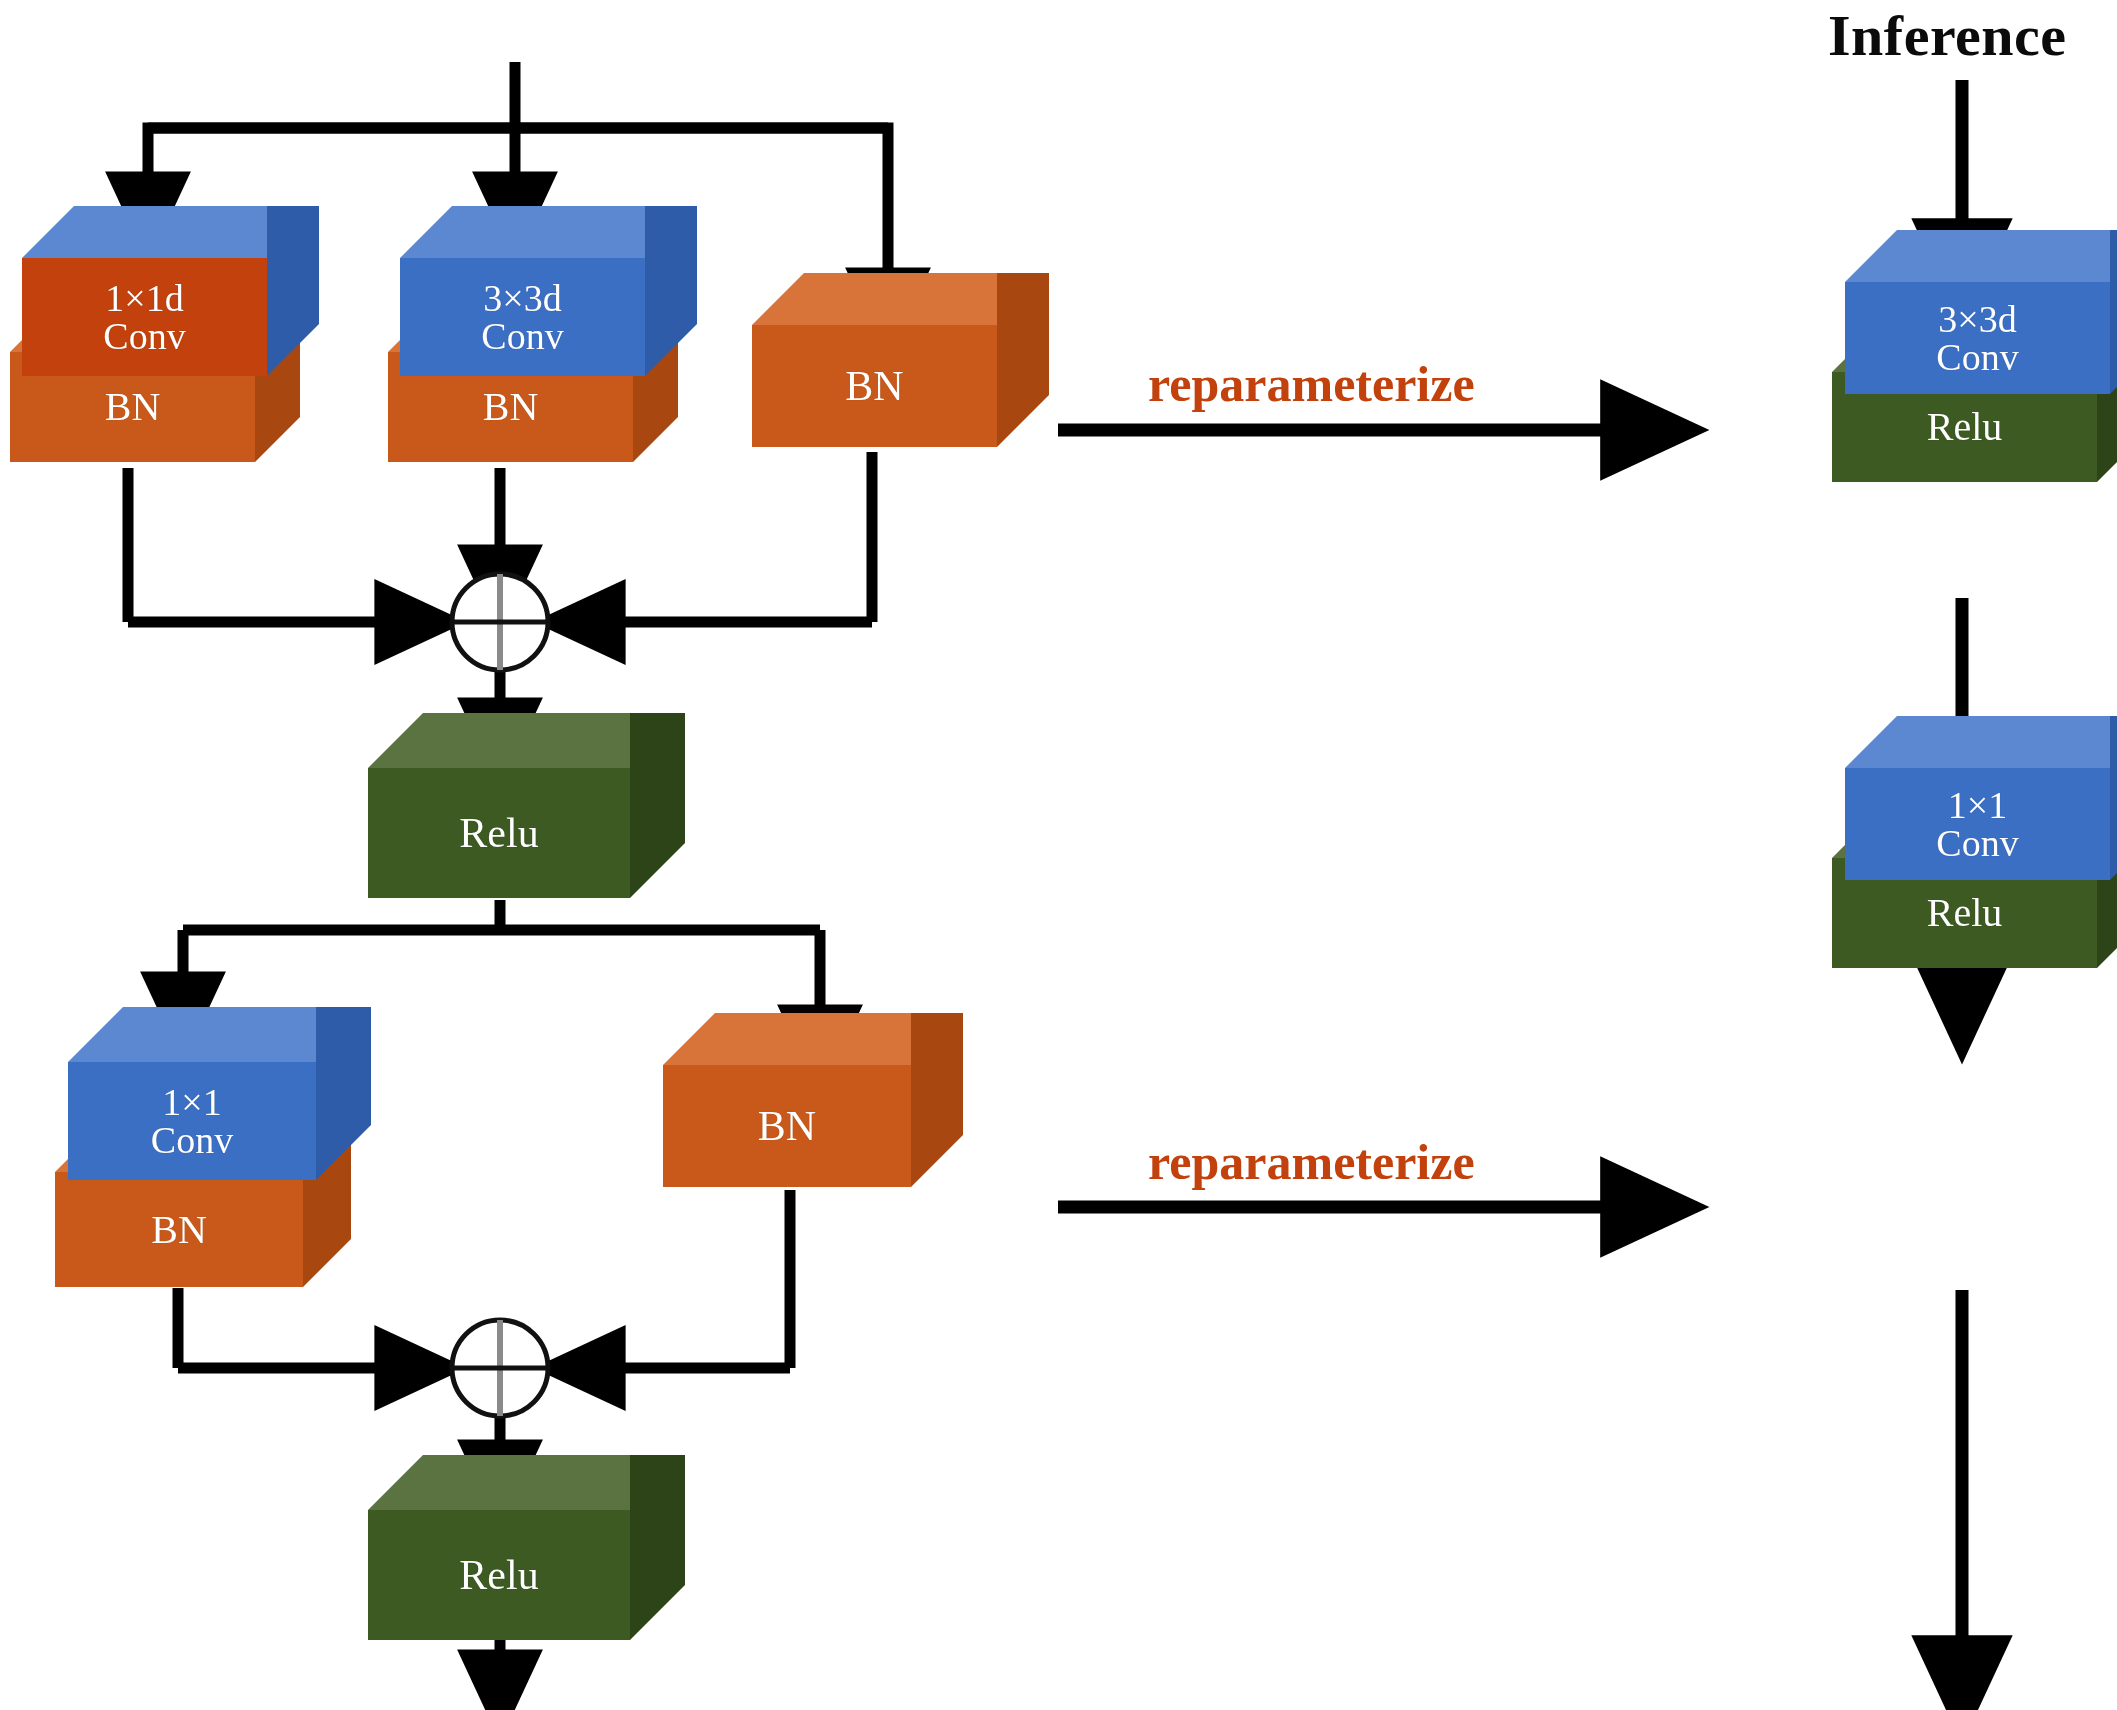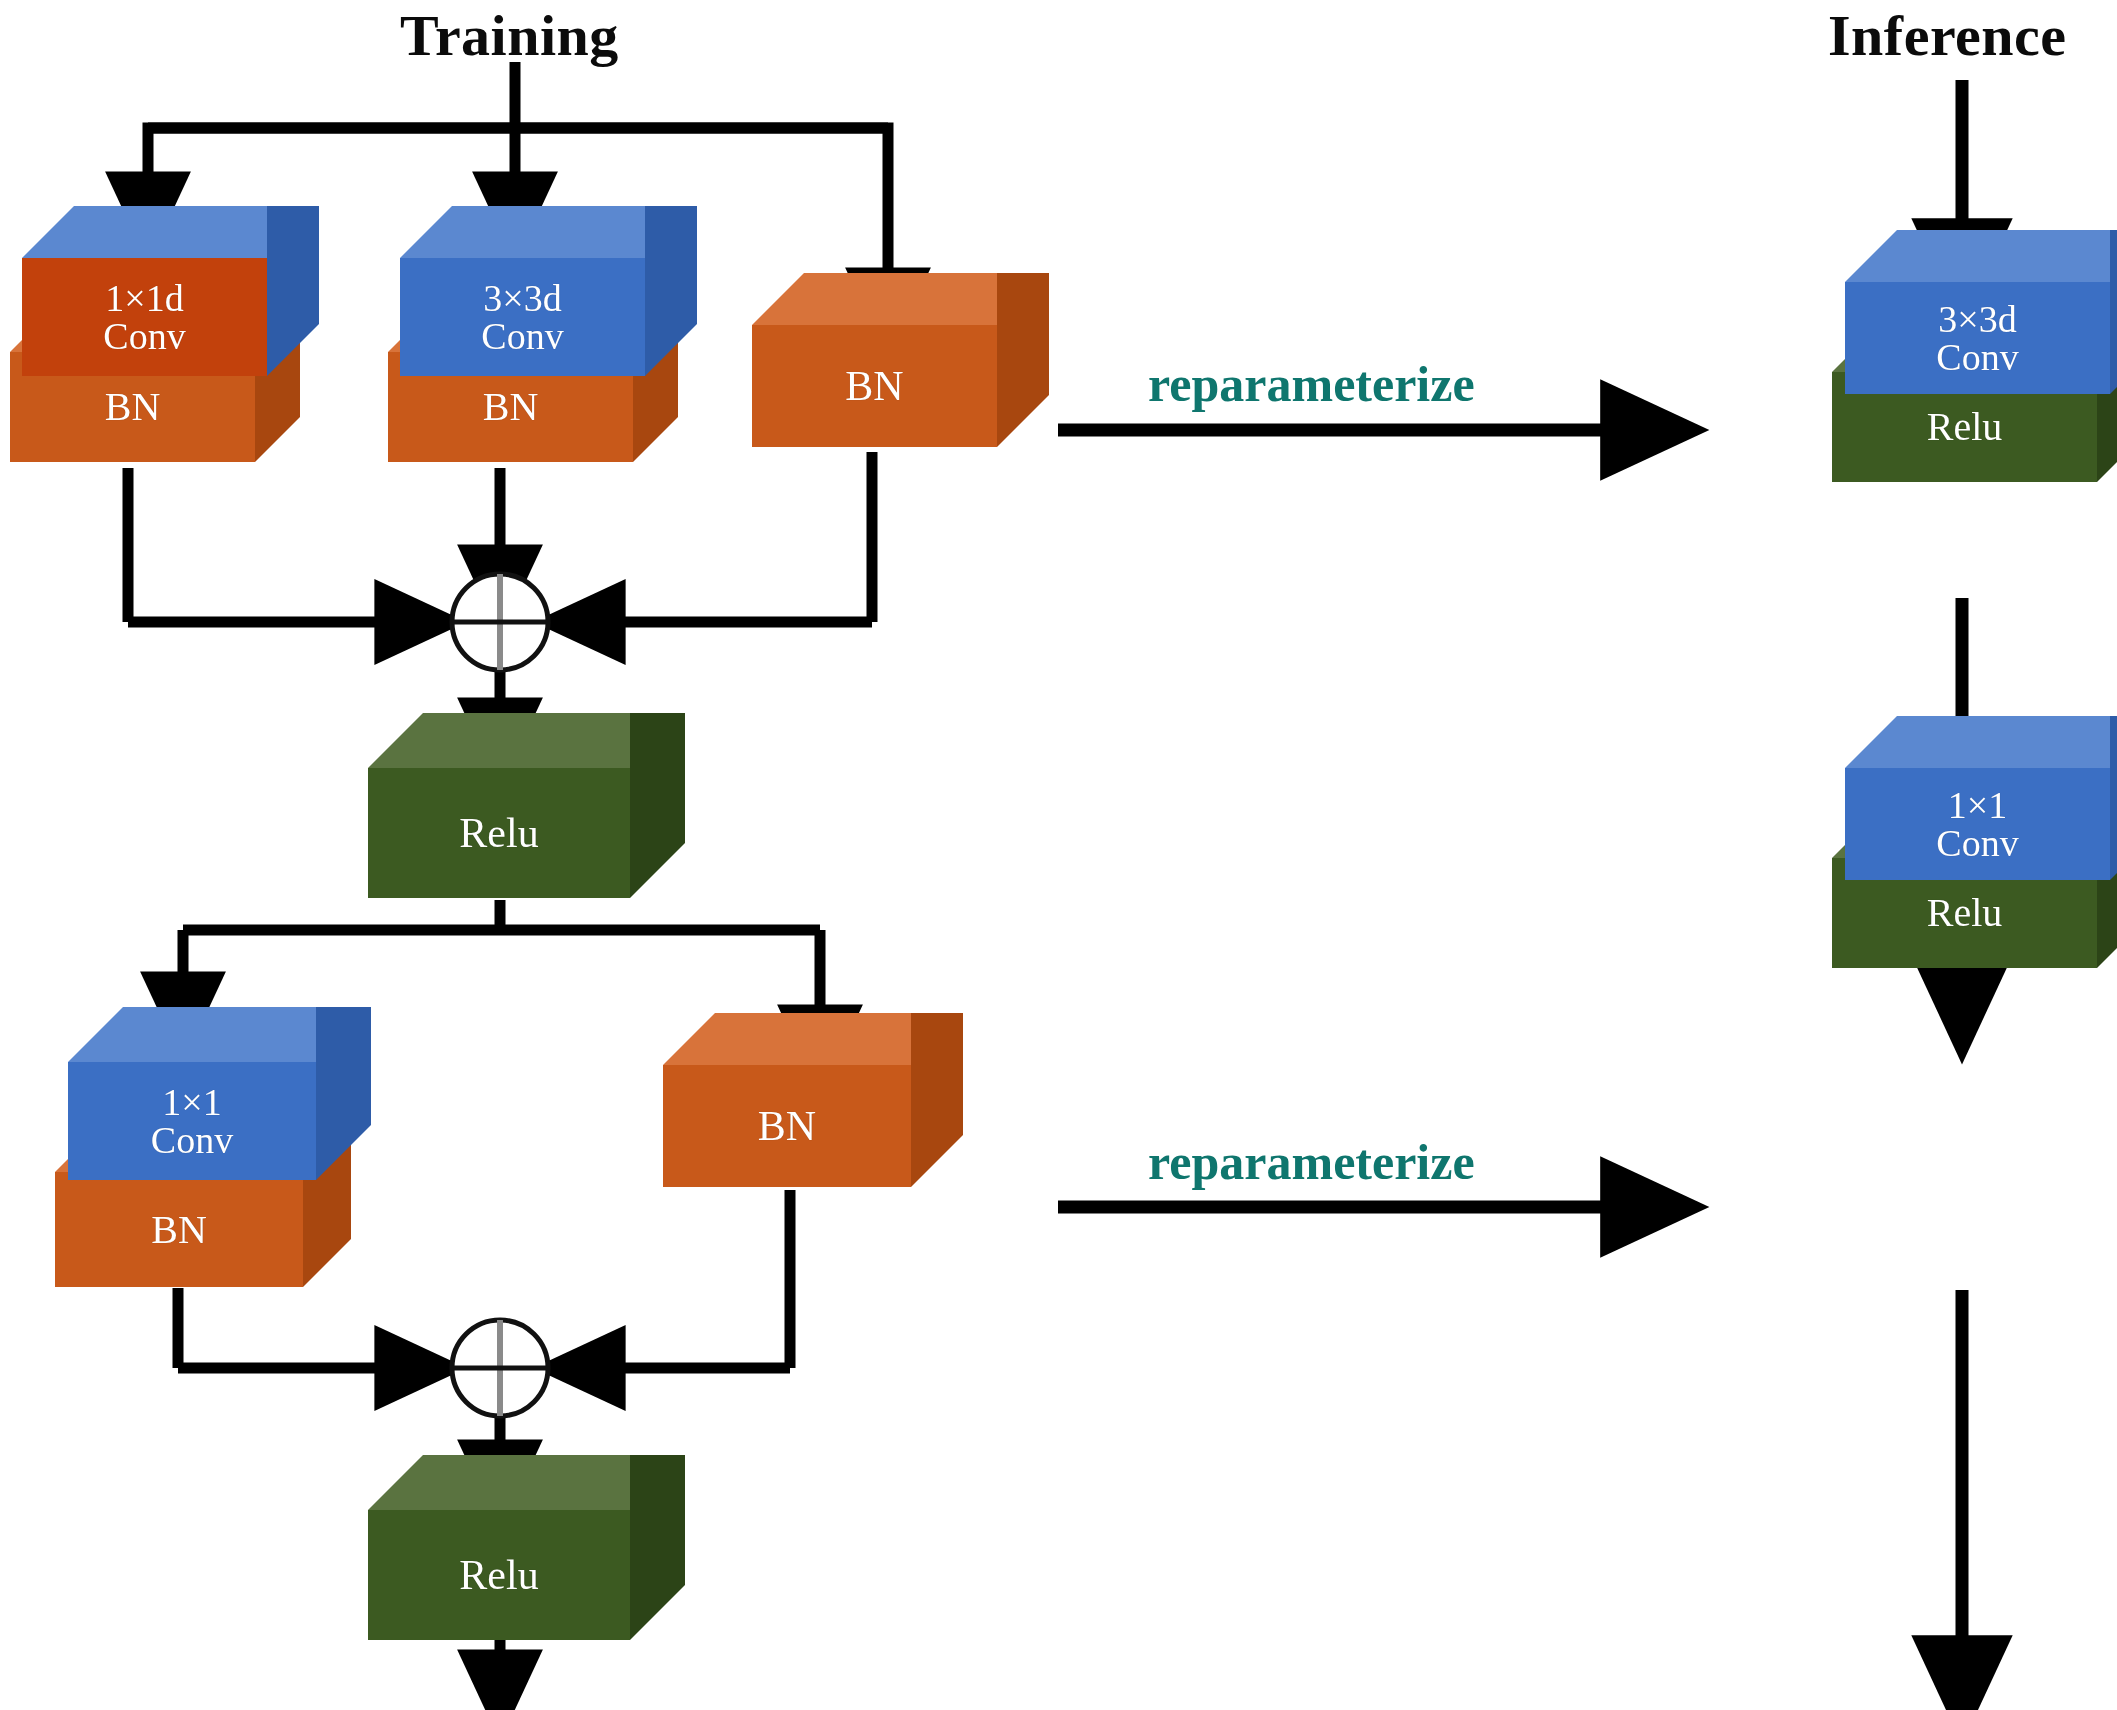--- a/index.html
+++ b/index.html
@@ -5,21 +5,21 @@
   html,body{margin:0;padding:0;background:#ffffff;}
   body{width:2117px;height:1710px;position:relative;overflow:hidden;
        font-family:"Liberation Serif","DejaVu Serif",serif;}
   #stage{position:absolute;left:0;top:0;width:2117px;height:1710px;}
   svg#canvas{position:absolute;left:0;top:0;width:2117px;height:1710px;}
 
   .hdr{position:absolute;font-weight:bold;color:#0b0b0b;white-space:nowrap;
        letter-spacing:.5px;}
   .hdr.training{font-size:58px;left:400px;top:2px;}
   .hdr.inference{font-size:58px;left:1828px;top:2px;}
-  .reparam{position:absolute;font-weight:bold;font-size:50px;color:#0f766e;
+  .reparam{position:absolute;font-weight:bold;font-size:50px;color:#c2410c;
            white-space:nowrap;}
 
   
   .blk{position:absolute;}
   .blk .face{position:absolute;left:0;top:0;display:flex;align-items:center;
              justify-content:center;color:#fff;text-align:center;
              line-height:1.0;white-space:pre-line;text-shadow:0 0 1px rgba(0,0,0,.25);}
   .blk .top{position:absolute;left:0;top:0;}
   .blk .side{position:absolute;left:0;top:0;}
 </style>
@@ -110,21 +110,20 @@
       <line x1="452" y1="622" x2="548" y2="622" stroke="#111" stroke-width="5"></line>
     </g>
 
     <g>
       <circle cx="500" cy="1368" r="48" fill="#fff" stroke="#111" stroke-width="5"></circle>
       <line x1="500" y1="1320" x2="500" y2="1416" stroke="#8a8a8a" stroke-width="6"></line>
       <line x1="452" y1="1368" x2="548" y2="1368" stroke="#111" stroke-width="5"></line>
     </g>
   </svg>
 
-  <div class="hdr training">Training</div>
   <div class="hdr inference">Inference</div>
 
   <div class="reparam" style="left:1148px;top:355px;">reparameterize</div>
   <div class="reparam" style="left:1148px;top:1133px;">reparameterize</div>
 
   <div id="blocks">
       <div class="blk" style="left: 10px; top: 307px; width: 290px; height: 155px; z-index: 1;">
         <div class="top" style="width: 290px; height: 45px; background: rgb(216, 115, 58); clip-path: polygon(45px 0px, 100% 0px, 245px 100%, 0px 100%);"></div>
         <div class="side" style="left: 245px; top: 0px; width: 45px; height: 155px; background: rgb(168, 71, 15); clip-path: polygon(0px 0px, 100% 0px, 100% 110px, 0px 100%);"></div>
         <div class="face" style="left: 0px; top: 45px; width: 245px; height: 110px; background: rgb(200, 89, 26); font-size: 40px;">BN</div>

